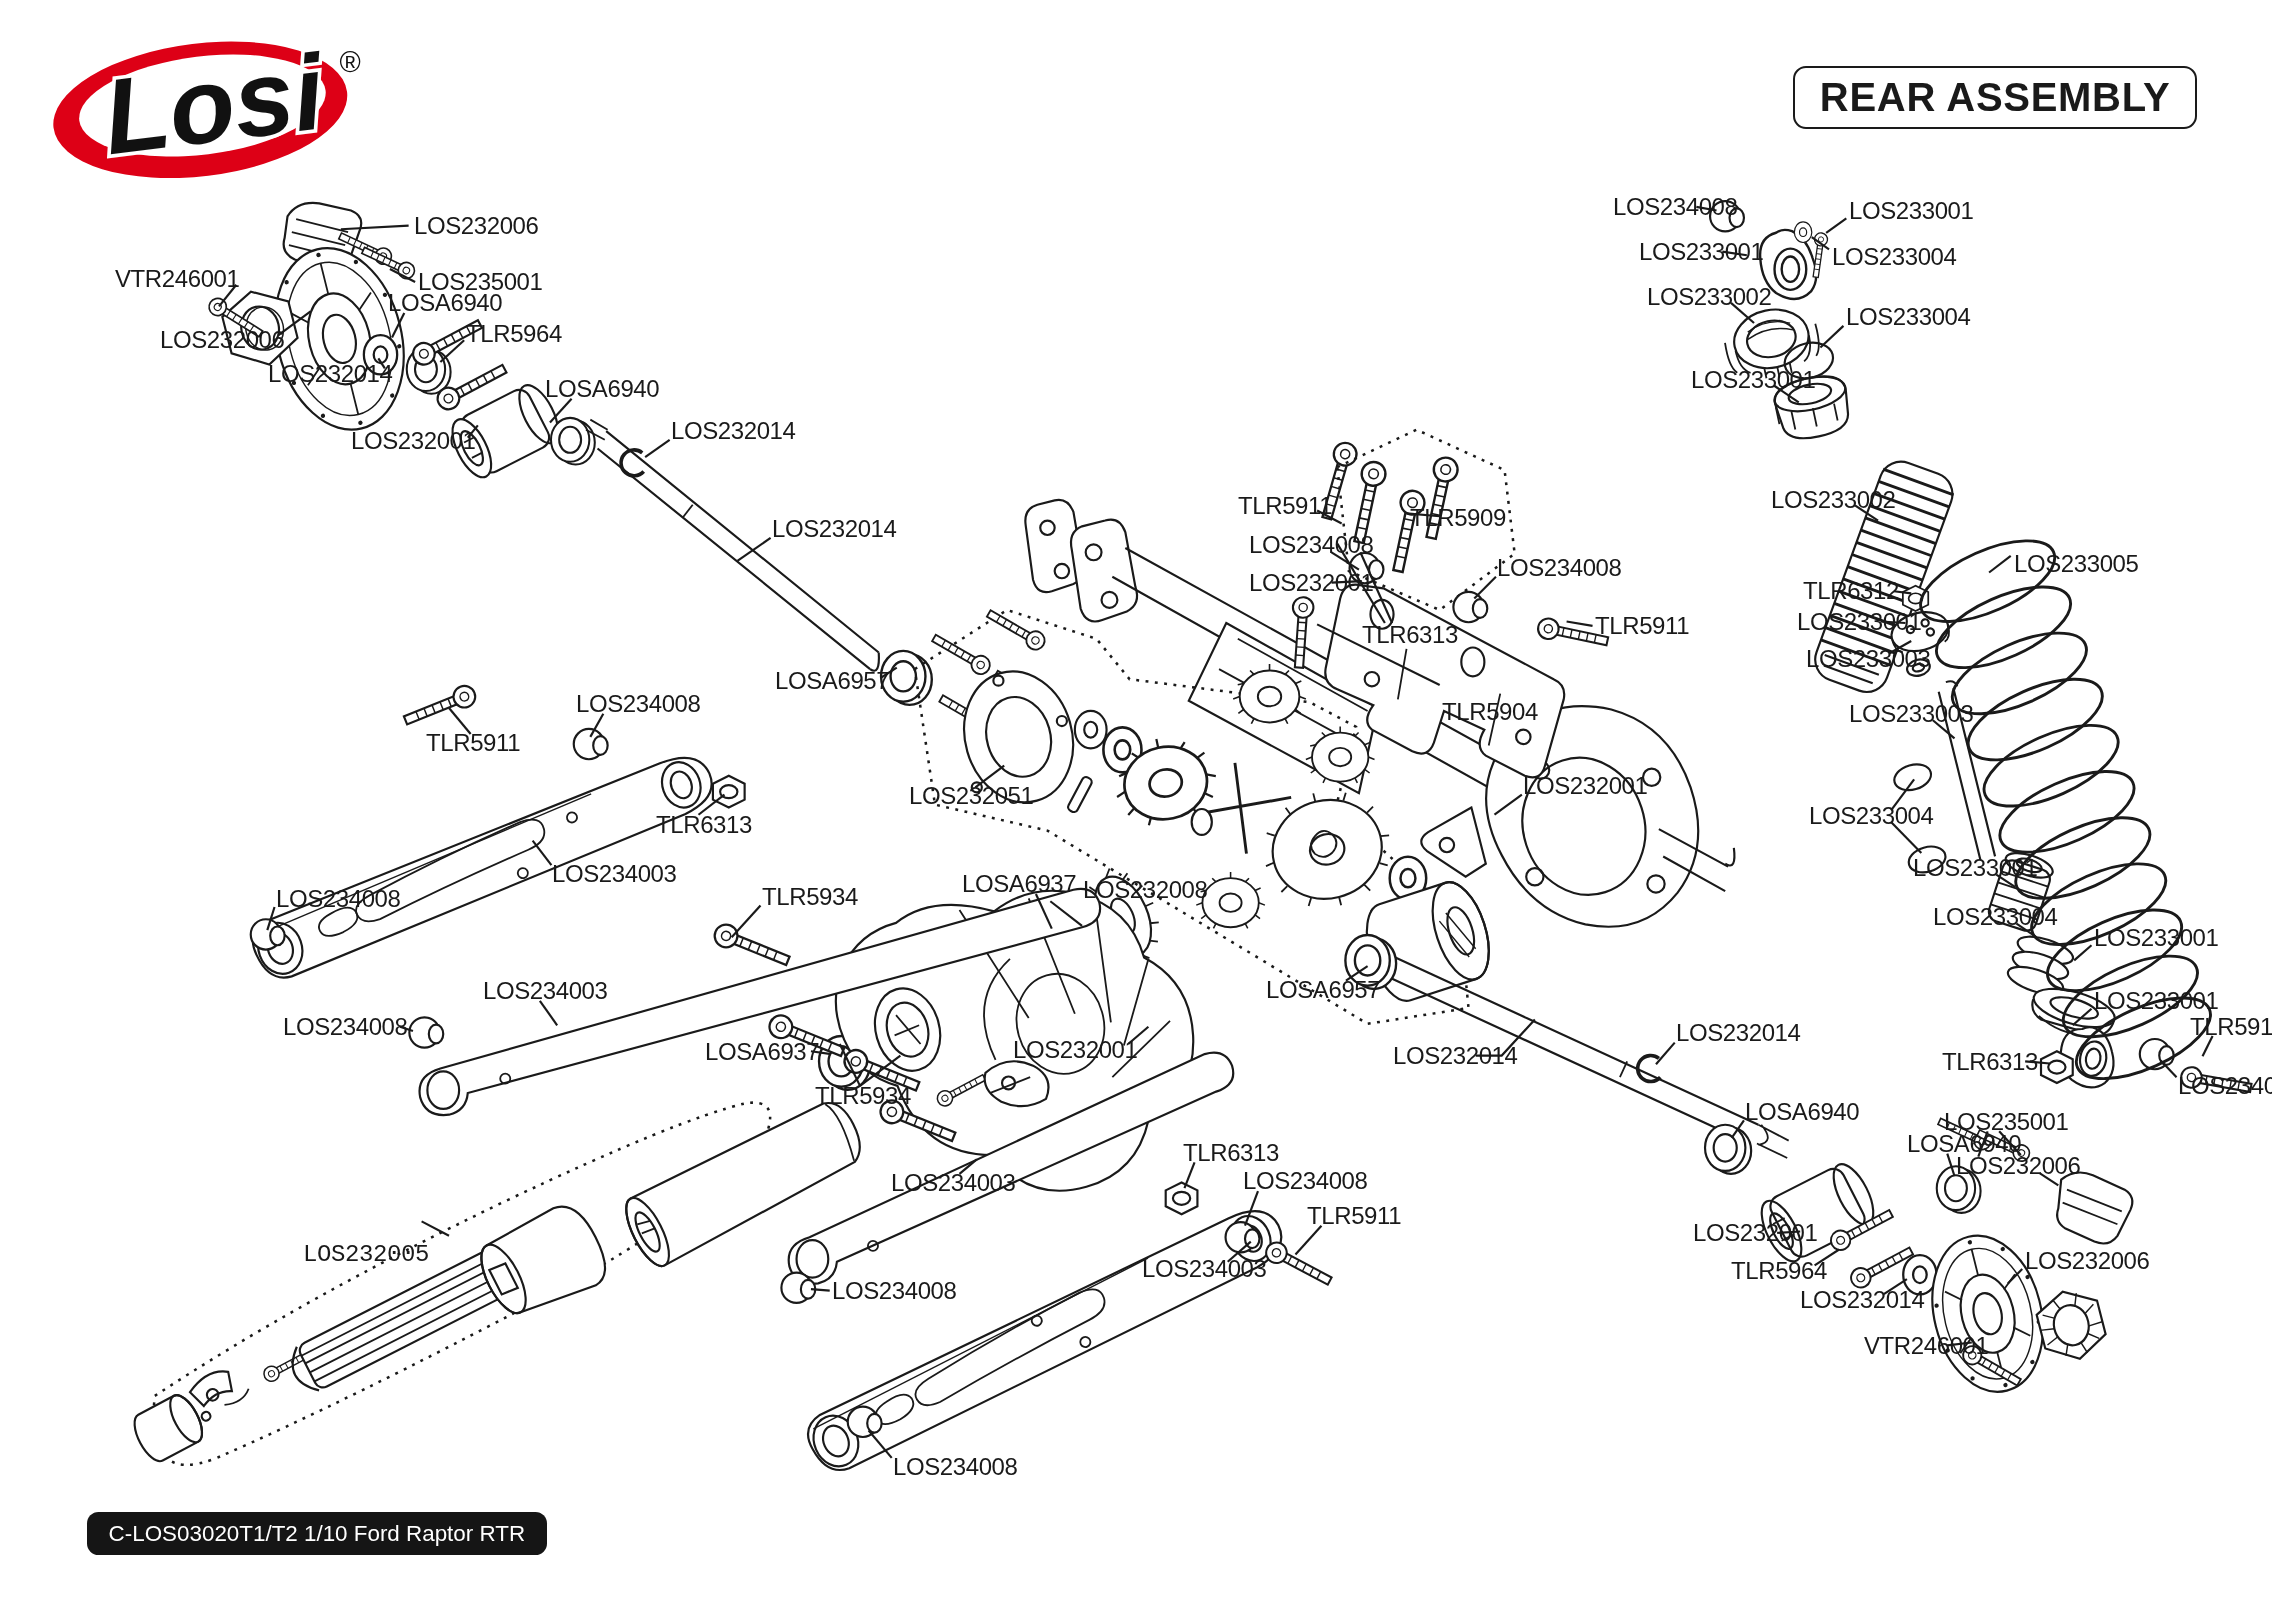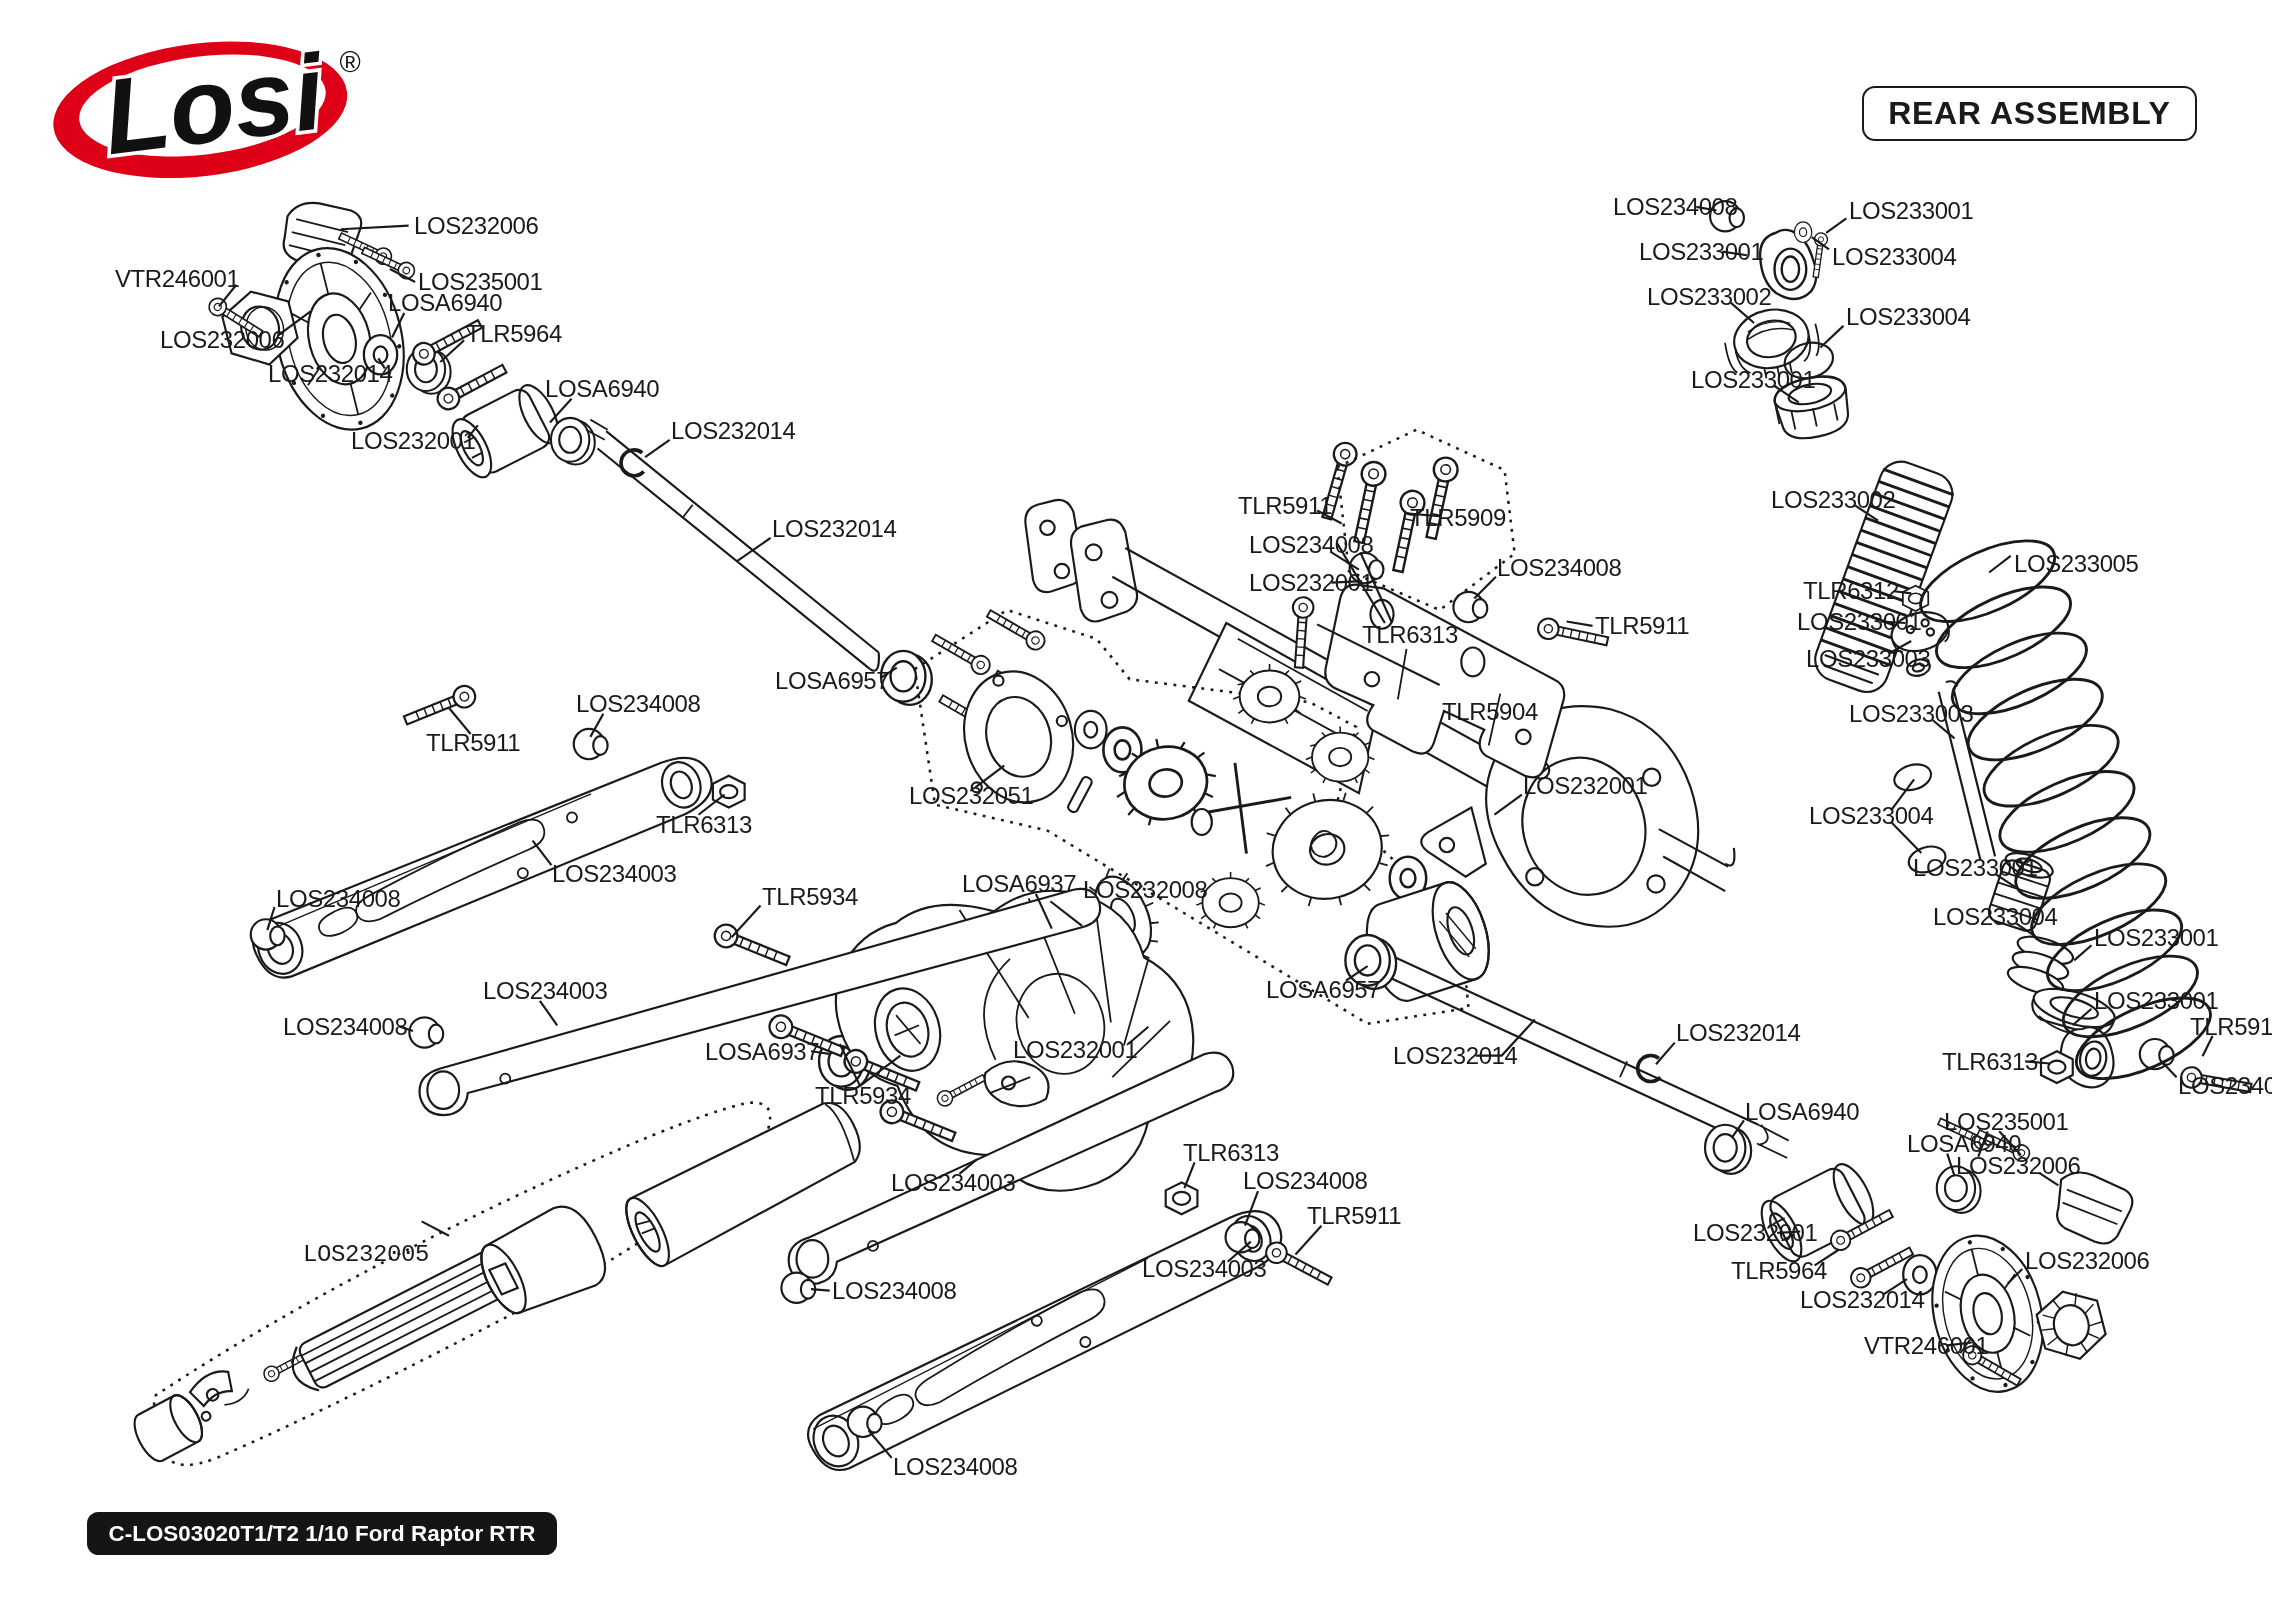--- a/index.html
+++ b/index.html
@@ -2,24 +2,24 @@
 <html style="font-size:11.5px"><head>
 <meta charset="utf-8">
 <style>
   html,body{margin:0;padding:0;background:#ffffff;}
   body{width:2273px;height:1623px;position:relative;overflow:hidden;
        font-family:"Liberation Sans",sans-serif;color:#1a1a1a;}
   #art{position:absolute;left:0;top:0;}
   .plabel{position:absolute;transform:translateY(-50%);white-space:nowrap;
           font-size:24px;letter-spacing:-0.4px;color:#1a1a1a;z-index:5;}
   #title-box{position:absolute;right:76px;top:66px;border:2.9px solid #1a1a1a;
-             border-radius:13px;padding:7.2px 24.5px;font-size:32px;font-weight:bold;
-             letter-spacing:0.7px;background:#fff;z-index:6;margin-top:20px;}
+             border-radius:13px;padding:7.2px 24.5px;font-size:40px;font-weight:bold;
+             letter-spacing:0.7px;background:#fff;z-index:6;}
   #footer-box{position:absolute;left:87px;top:1512px;background:#151515;color:#fff;
-              border-radius:11.5px;padding:8.7px 21.6px;font-size:22.4px;font-weight:bold;z-index:6;}
+              border-radius:11.5px;padding:8.7px 21.6px;font-size:22.4px;font-weight:normal;z-index:6;}
   #logo{position:absolute;left:38px;top:29px;width:339px;height:166px;z-index:6;}
 </style>
 </head>
 <body>
 
 <svg id="art" width="2273" height="1623" viewBox="0 0 3151 2251">
   <defs>
     <g id="ball" stroke="#1a1a1a" stroke-width="3" fill="#fff">
       <circle r="21"></circle>
         <ellipse cx="16" cy="2" rx="10" ry="13"></ellipse>

